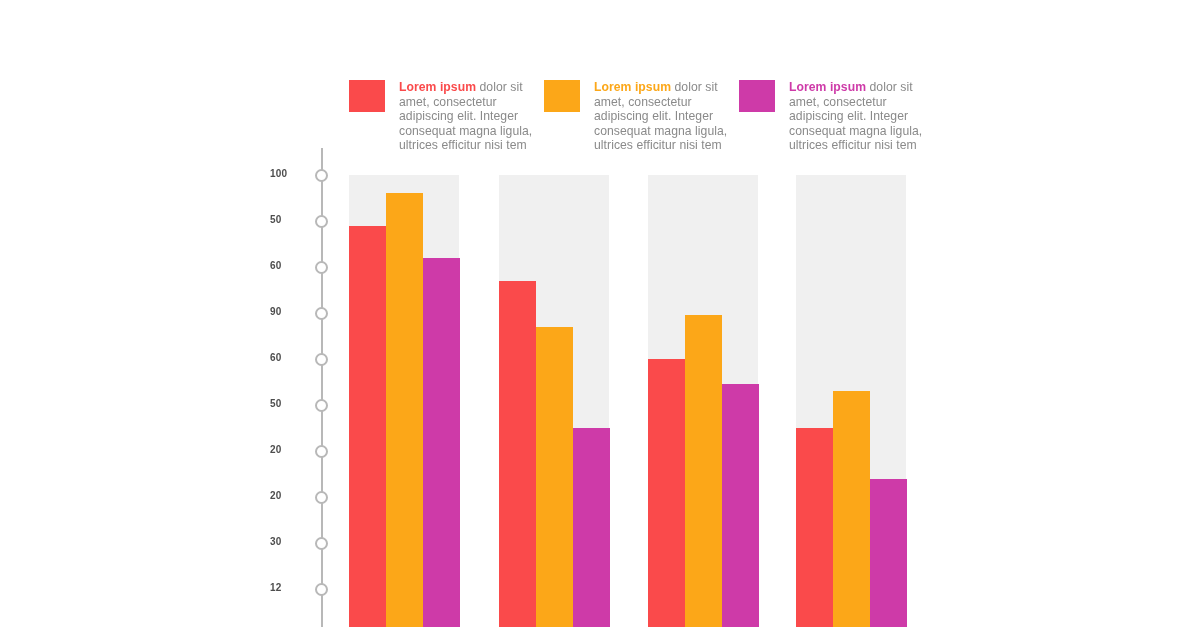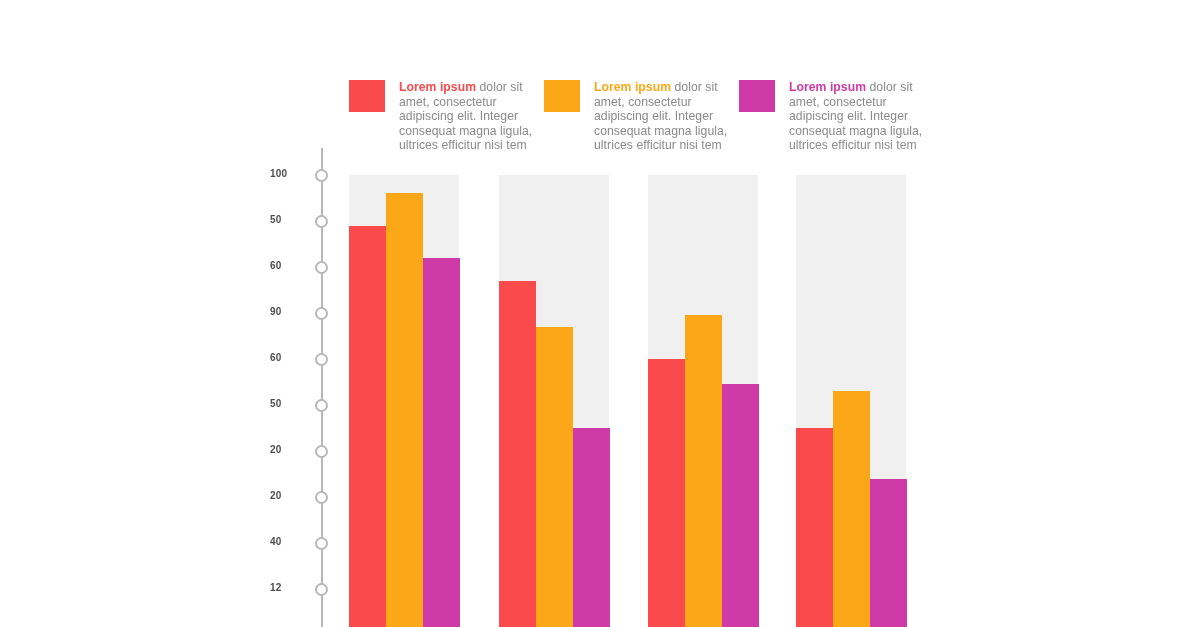--- a/index.html
+++ b/index.html
@@ -188,21 +188,21 @@
       </div>
       <div class="tick" style="top: 451px;">
         <div class="tick-label">20</div>
         <div class="tick-dot"></div>
       </div>
       <div class="tick" style="top: 497px;">
         <div class="tick-label">20</div>
         <div class="tick-dot"></div>
       </div>
       <div class="tick" style="top: 543px;">
-        <div class="tick-label">40</div>
+        <div class="tick-label">30</div>
         <div class="tick-dot"></div>
       </div>
       <div class="tick" style="top: 589px;">
         <div class="tick-label">12</div>
         <div class="tick-dot"></div>
       </div>
     </div>
 
   <div id="plot">
       <div class="group" style="left: 349px;">

